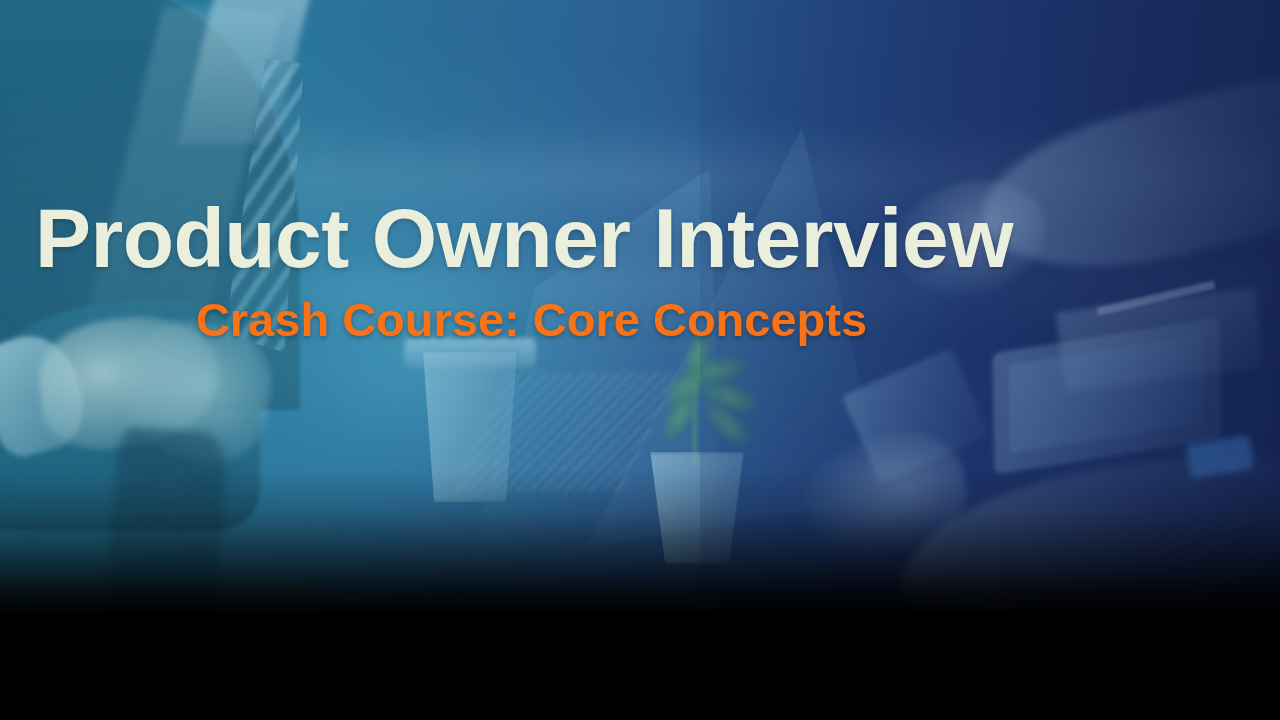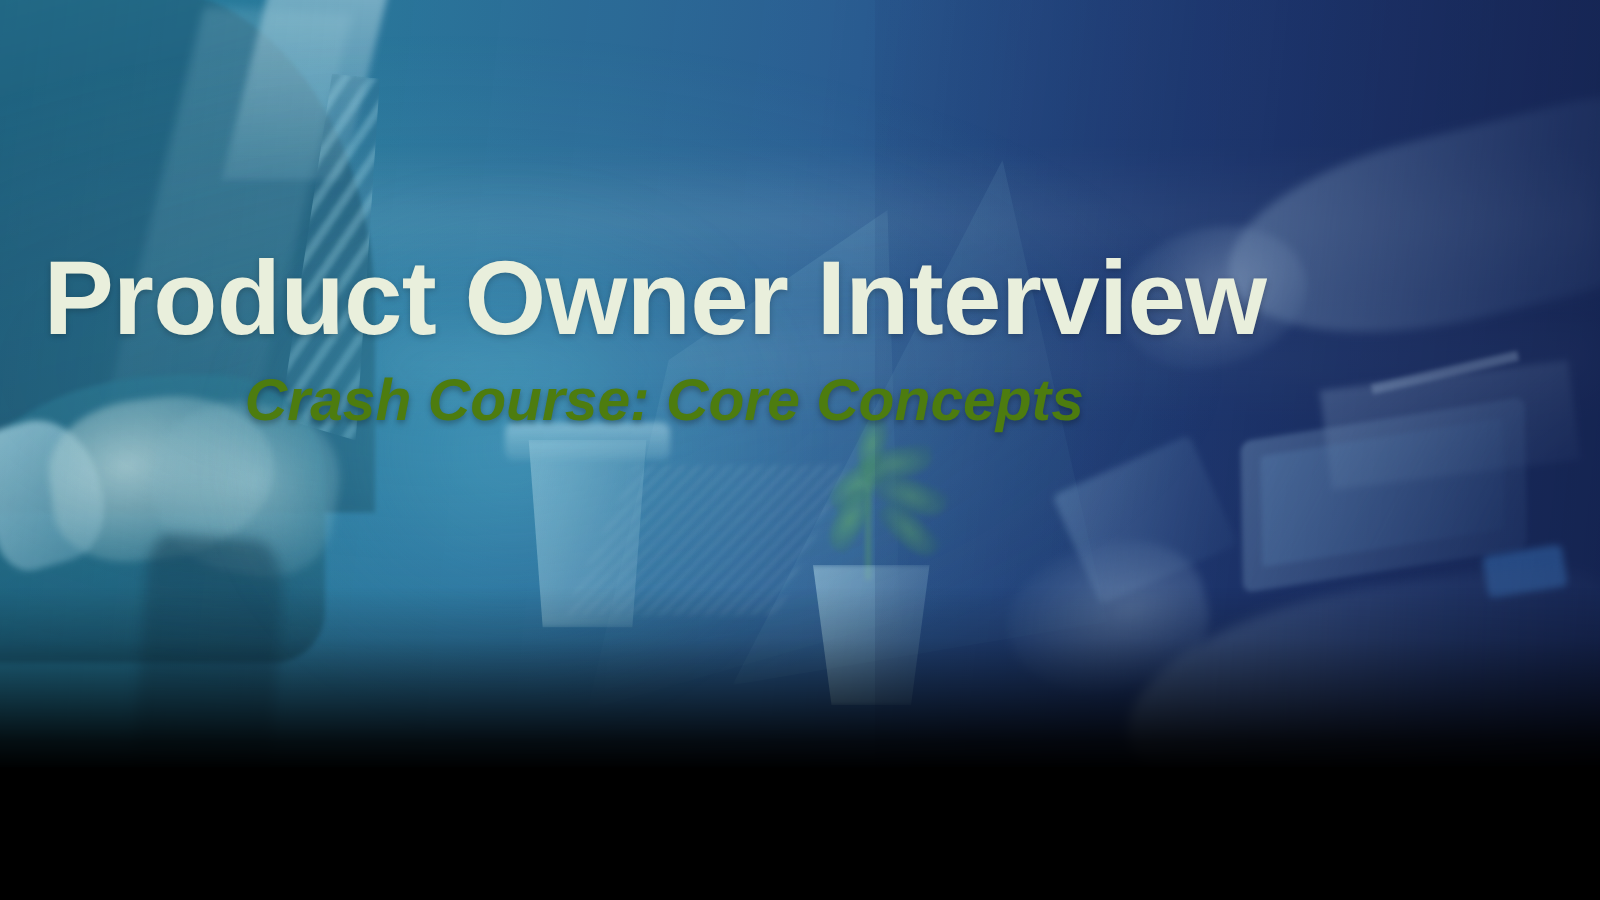--- a/index.html
+++ b/index.html
@@ -435,25 +435,24 @@
     line-height: 1.0;
     white-space: nowrap;
     text-shadow: 0 2px 5px rgba(0,0,0,0.22);
   }
   .subtitle {
     position: absolute;
     left: 15px; right: 0;
     top: 296px;
     font-size: 47px;
     font-weight: 700;
-    color: #4d7c0f;
+    color: #f97316;
     line-height: 1.0;
     white-space: nowrap;
     text-shadow: 0 2px 5px rgba(0,0,0,0.30);
-    font-style: italic;
   }
   .tagline {
     position: absolute;
     left: 0; right: 0;
     top: 412px;
     font-size: 37px;
     font-weight: 700;
     color: #FFFFFF;
     line-height: 1.0;
     white-space: nowrap;

